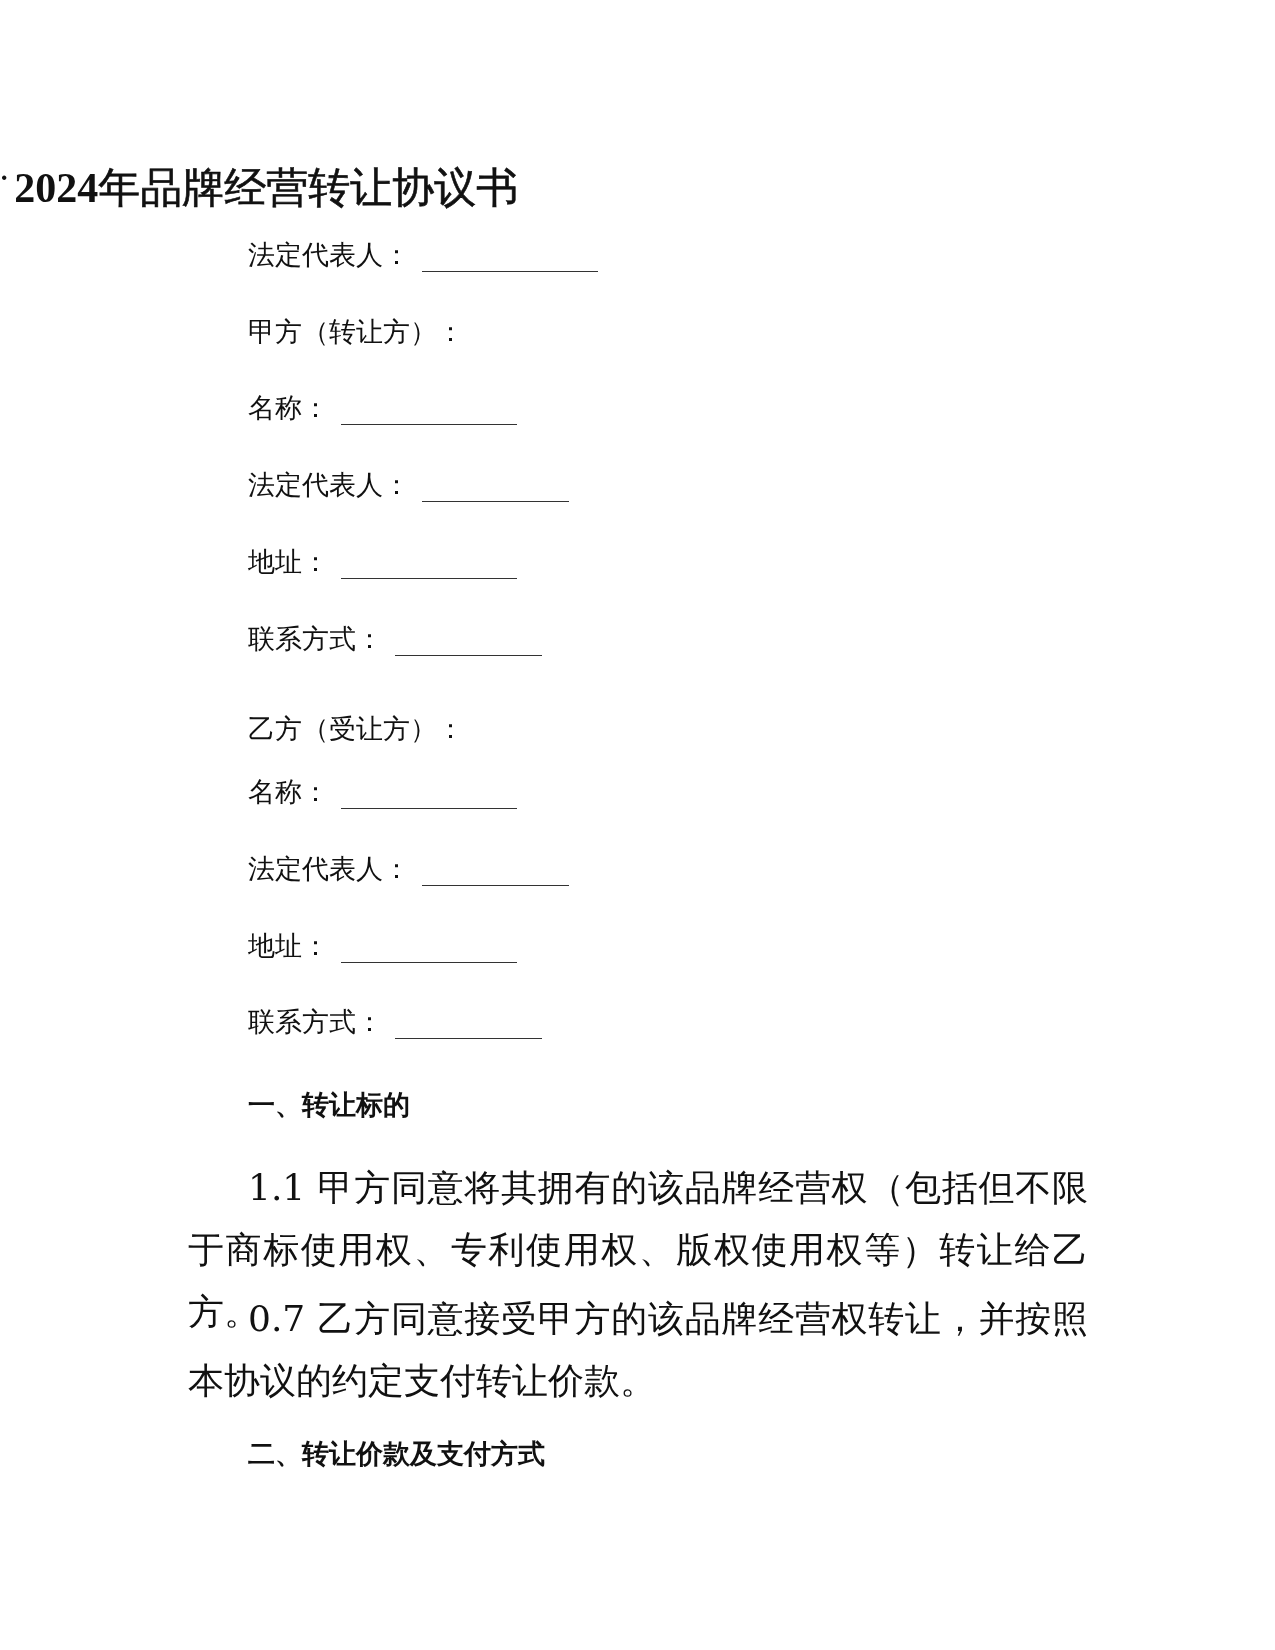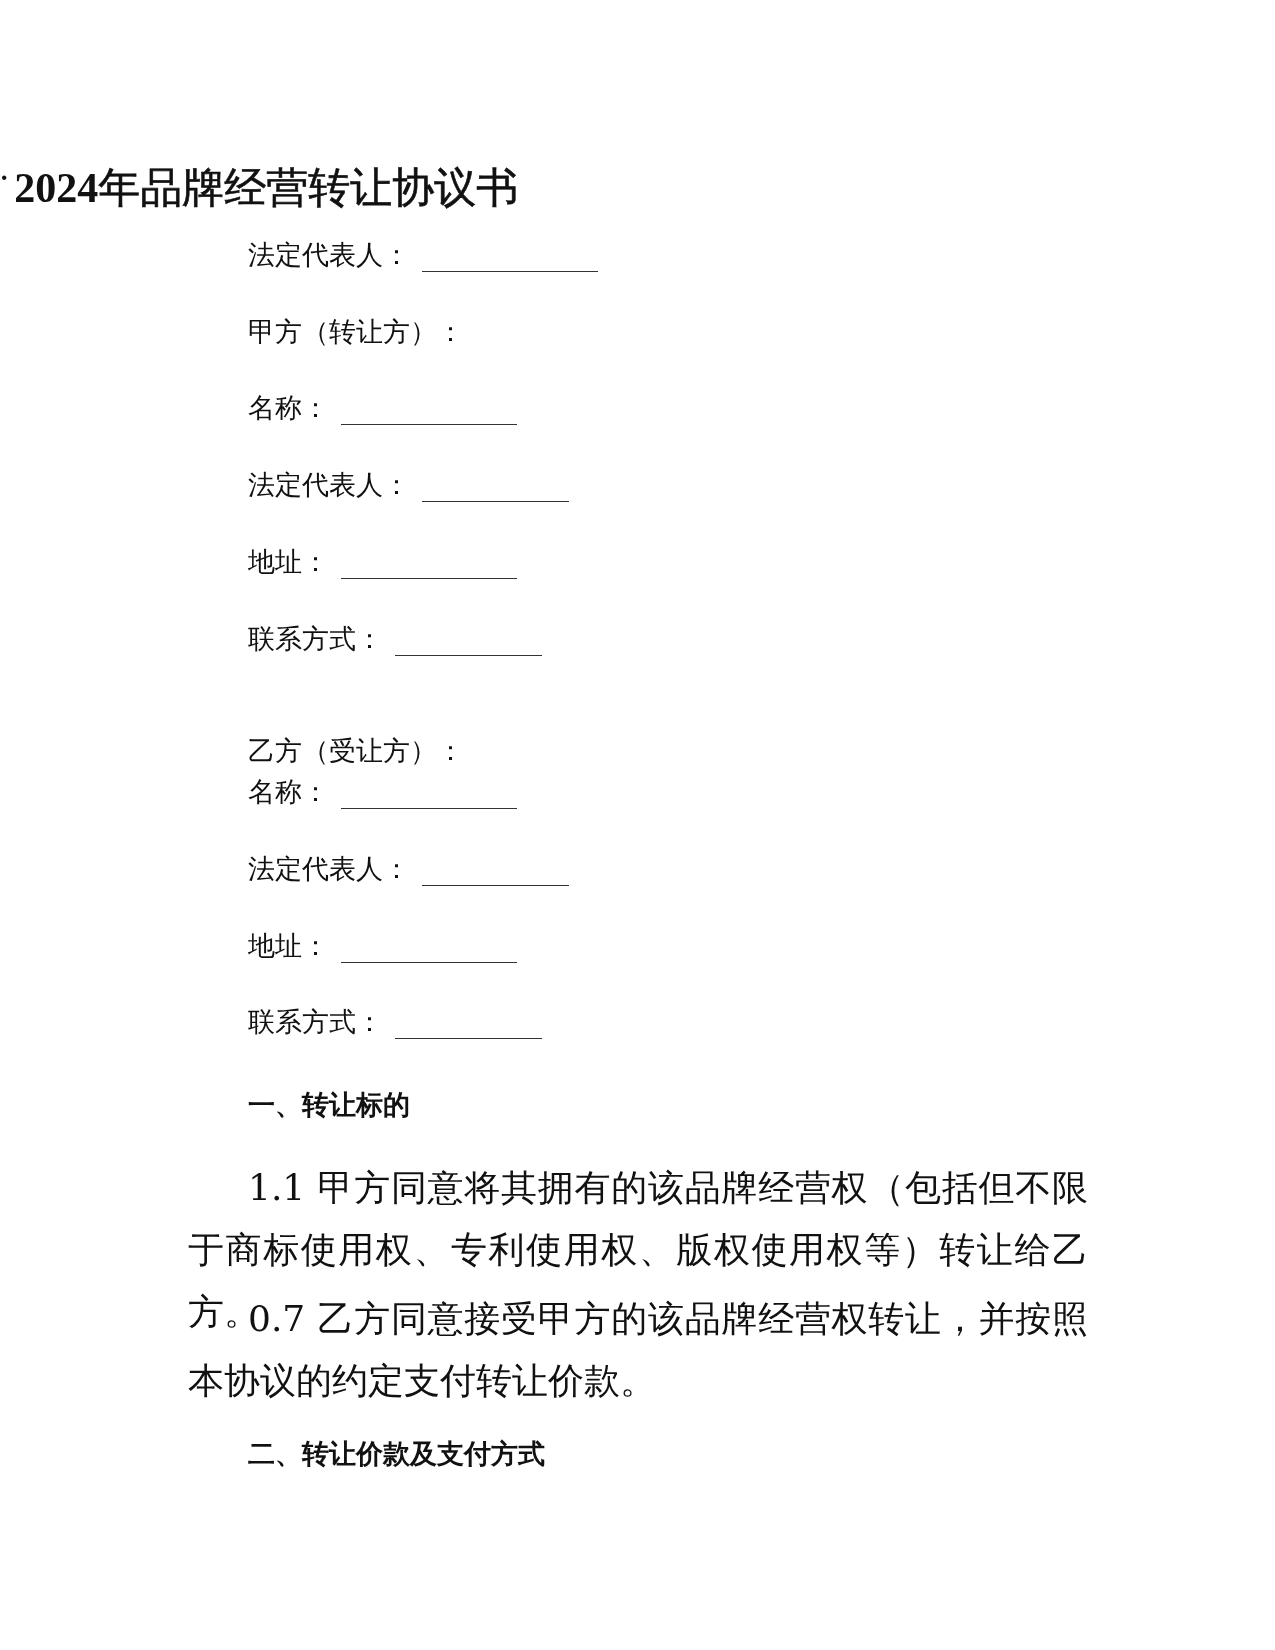--- a/index.html
+++ b/index.html
@@ -107,21 +107,21 @@
   <div class="line field" style="top:545px;">
     <span>地址：</span>
     <span class="blank" style="width:176px;"></span>
   </div>
 
   <div class="line field" style="top:622px;">
     <span>联系方式：</span>
     <span class="blank" style="width:147px;"></span>
   </div>
 
-  <div class="line" style="top:734px;">乙方（受让方）：</div>
+  <div class="line" style="top:712px;">乙方（受让方）：</div>
 
   <div class="line field" style="top:775px;">
     <span>名称：</span>
     <span class="blank" style="width:176px;"></span>
   </div>
 
   <div class="line field" style="top:852px;">
     <span>法定代表人：</span>
     <span class="blank" style="width:147px;"></span>
   </div>

